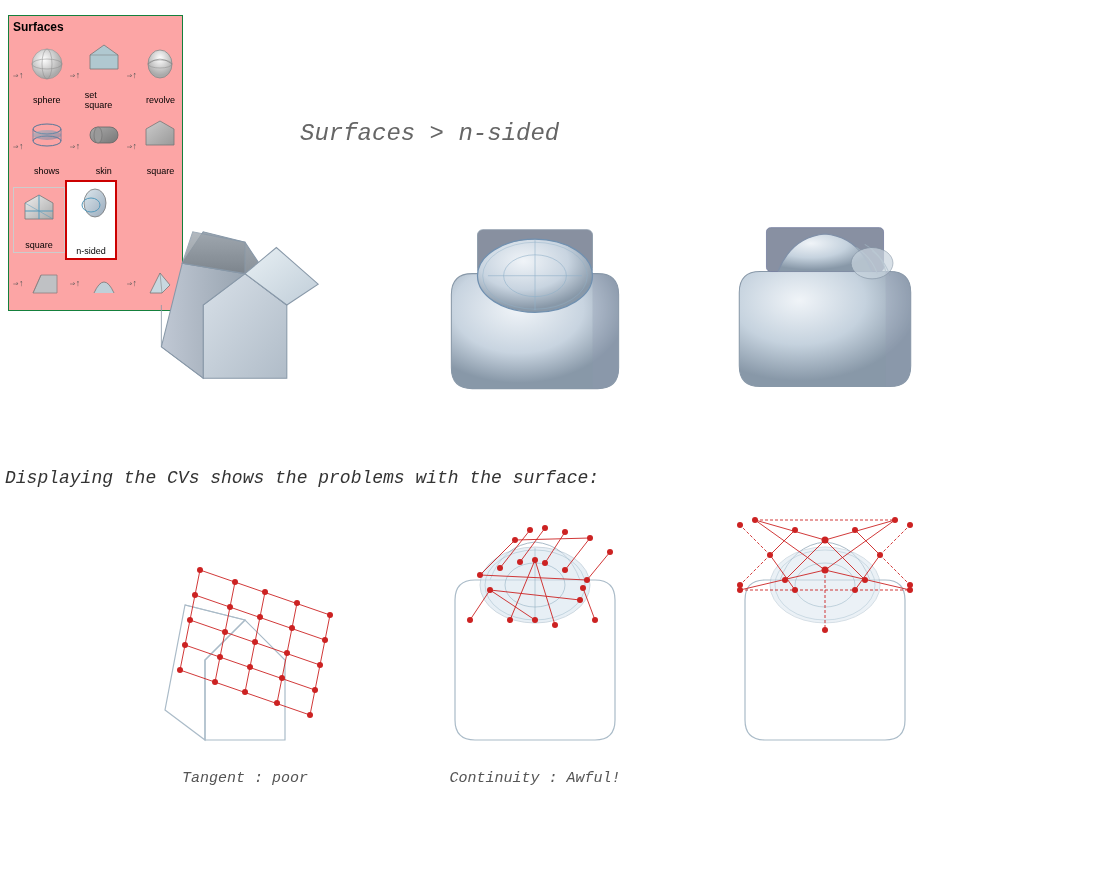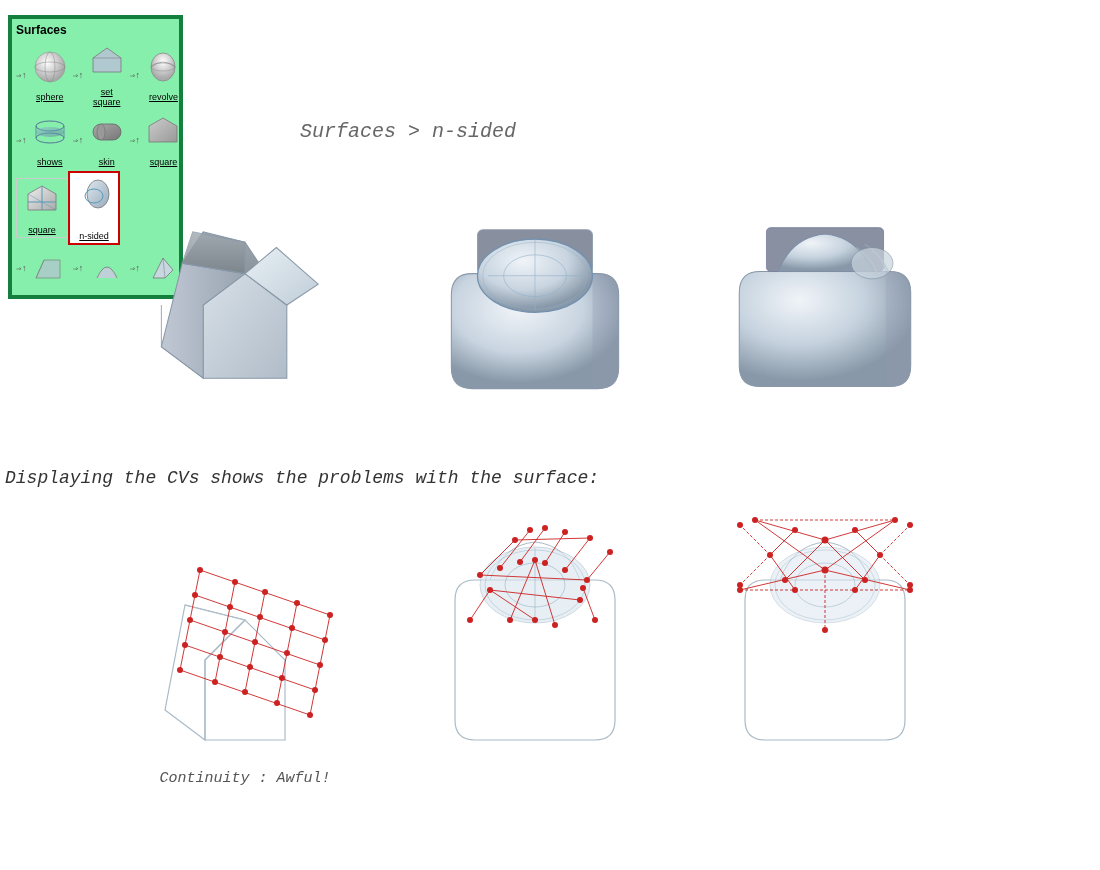--- a/index.html
+++ b/index.html
@@ -11,22 +11,22 @@
       overflow: hidden;
       position: relative;
     }
 
     
     .toolbar-panel {
       position: absolute;
       top: 15px;
       left: 8px;
       width: 175px;
-      background: #86efac;
-      border: 4px solid #15803d;
+      background: #fca5a5;
+      border: 1px solid #15803d;
       padding: 4px;
     }
     .toolbar-title {
       font-family: Arial, sans-serif;
       font-size: 12px;
       font-weight: bold;
       margin-bottom: 4px;
       color: #000;
     }
     .toolbar-row {
@@ -44,39 +44,37 @@
     }
     .toolbar-item.selected {
       border: 2px solid #cc0000;
       background: #fff;
       gap: 12px;
     }
     .toolbar-item-label {
       font-family: Arial, sans-serif;
       font-size: 9px;
       color: #000;
-      text-align: center;
-      margin-top: 6px;
-      text-decoration: underline;
+      margin-top: 12px;
     }
     .toolbar-icon {
       width: 38px;
       height: 38px;
       display: flex;
       align-items: center;
       justify-content: center;
     }
 
     
     .heading-surfaces {
       position: absolute;
       top: 120px;
       left: 300px;
       font-family: 'Courier New', Courier, monospace;
-      font-size: 20px;
+      font-size: 24px;
       color: #666;
       font-style: italic;
     }
 
     
     .section-text {
       position: absolute;
       top: 468px;
       left: 5px;
       font-family: 'Courier New', Courier, monospace;
@@ -589,14 +587,15 @@
       <circle cx="70" cy="20" r="3" fill="#cc2222"></circle>
       <circle cx="45" cy="45" r="3" fill="#cc2222"></circle>
       <circle cx="60" cy="70" r="3" fill="#cc2222"></circle>
       <circle cx="140" cy="70" r="3" fill="#cc2222"></circle>
     </svg>
   </div>
 
 </div>
 
 <div class="labels-row2">
+  <div class="model-label">Tangent : poor</div>
   <div class="model-label">Continuity : Awful!</div>
 </div>
 
 </body></html>

